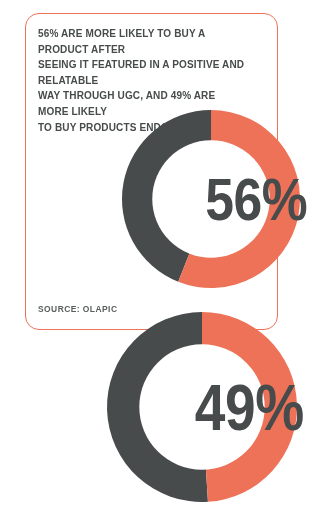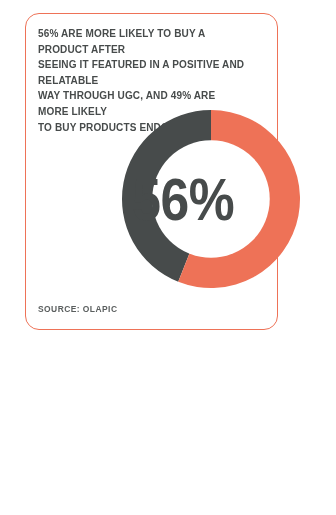--- a/index.html
+++ b/index.html
@@ -76,27 +76,27 @@
   
   .donut {
     position: absolute;
   }
   .donut svg {
     display: block;
     overflow: visible;
   }
   .donut-center-label {
     position: absolute;
-    left: 0;
+    left: 16px;
     top: 0;
     width: 100%;
     height: 100%;
     display: flex;
     align-items: center;
-    justify-content: flex-start;
+    justify-content: flex-end;
     pointer-events: none;
   }
   .donut-center-label span {
     font-family: "Liberation Sans Narrow", "Liberation Sans", sans-serif;
     font-weight: 700;
     color: #474b4b;
     line-height: 1;
     letter-spacing: -0.5px;
     transform: scaleX(0.86);
     display: inline-block;
@@ -146,14 +146,26 @@
         <path fill="#474b4b" d="M 50 50 L 31.594 96.489 A 50 50 0 0 1 50.000 0.000 Z"></path>
         <path fill="#EE7257" d="M 50 50 L 50.000 0.000 A 50 50 0 1 1 31.594 96.489 Z"></path>
       </g>
       <circle cx="50" cy="50" r="33.00" fill="#ffffff"></circle>
     </svg>
     <div class="donut-center-label">
       <span>56%</span>
     </div>
   </div>
 
+  <div class="donut" id="donut-2">
+    <svg viewBox="0 0 100 100" width="190" height="190" aria-hidden="true">
+      <g>
+        <path fill="#474b4b" d="M 50 50 L 53.140 99.901 A 50 50 0 1 1 50.000 0.000 Z"></path>
+        <path fill="#EE7257" d="M 50 50 L 50.000 0.000 A 50 50 0 0 1 53.140 99.901 Z"></path>
+      </g>
+      <circle cx="50" cy="50" r="33.00" fill="#ffffff"></circle>
+    </svg>
+    <div class="donut-center-label">
+      <span>49%</span>
+    </div>
+  </div>
 
 </div>
 
 </body></html>

